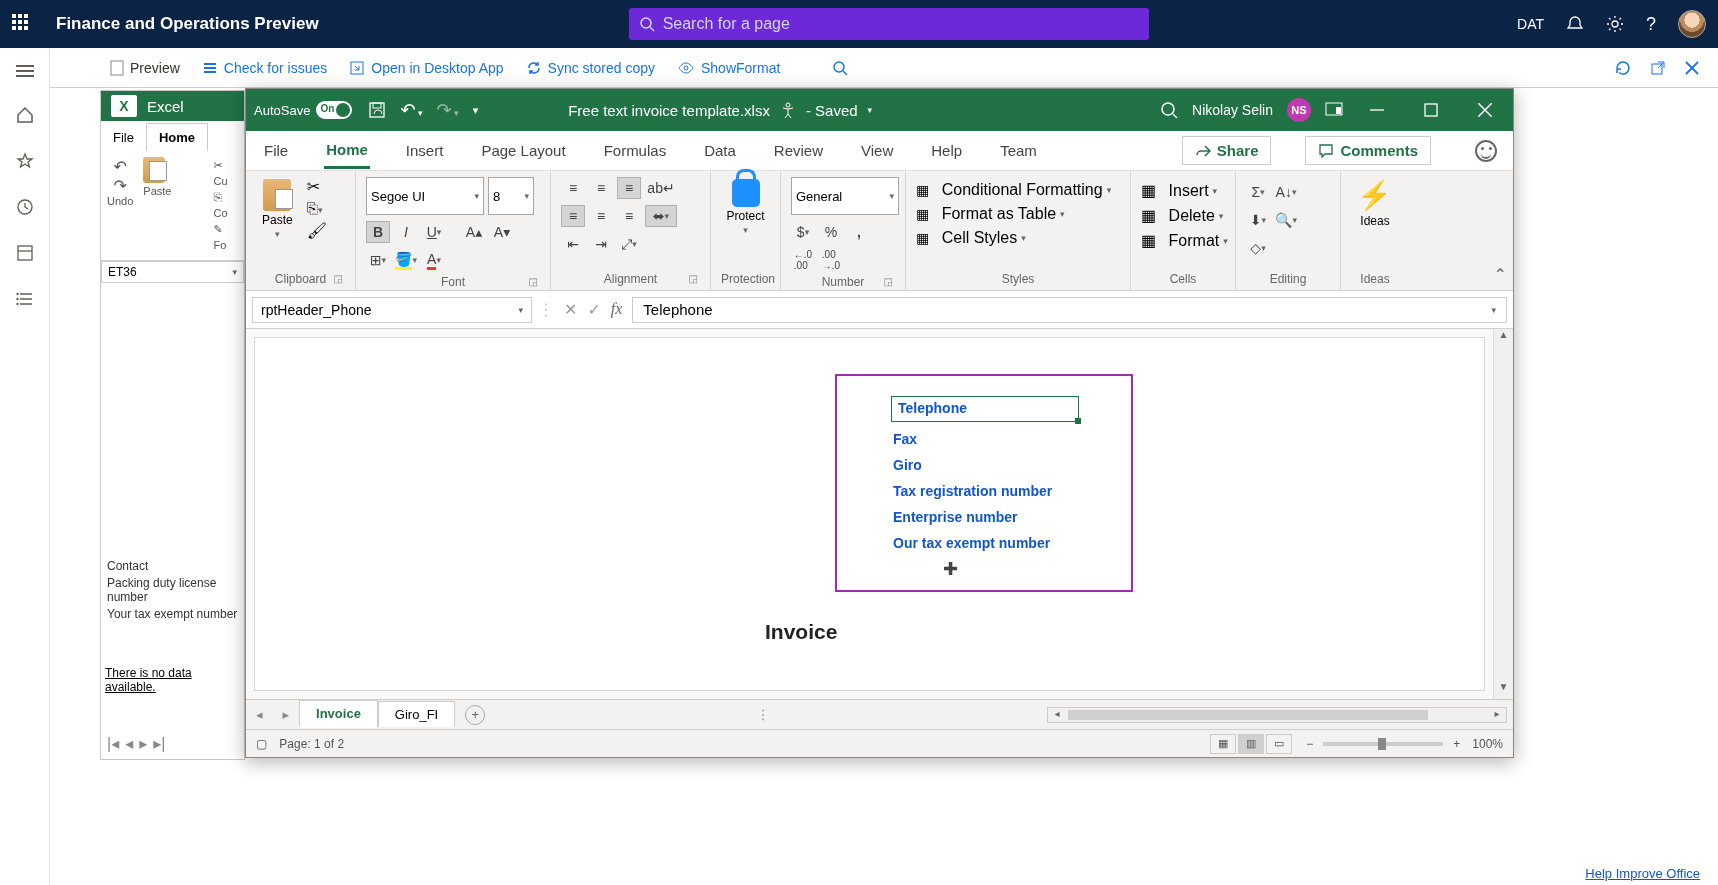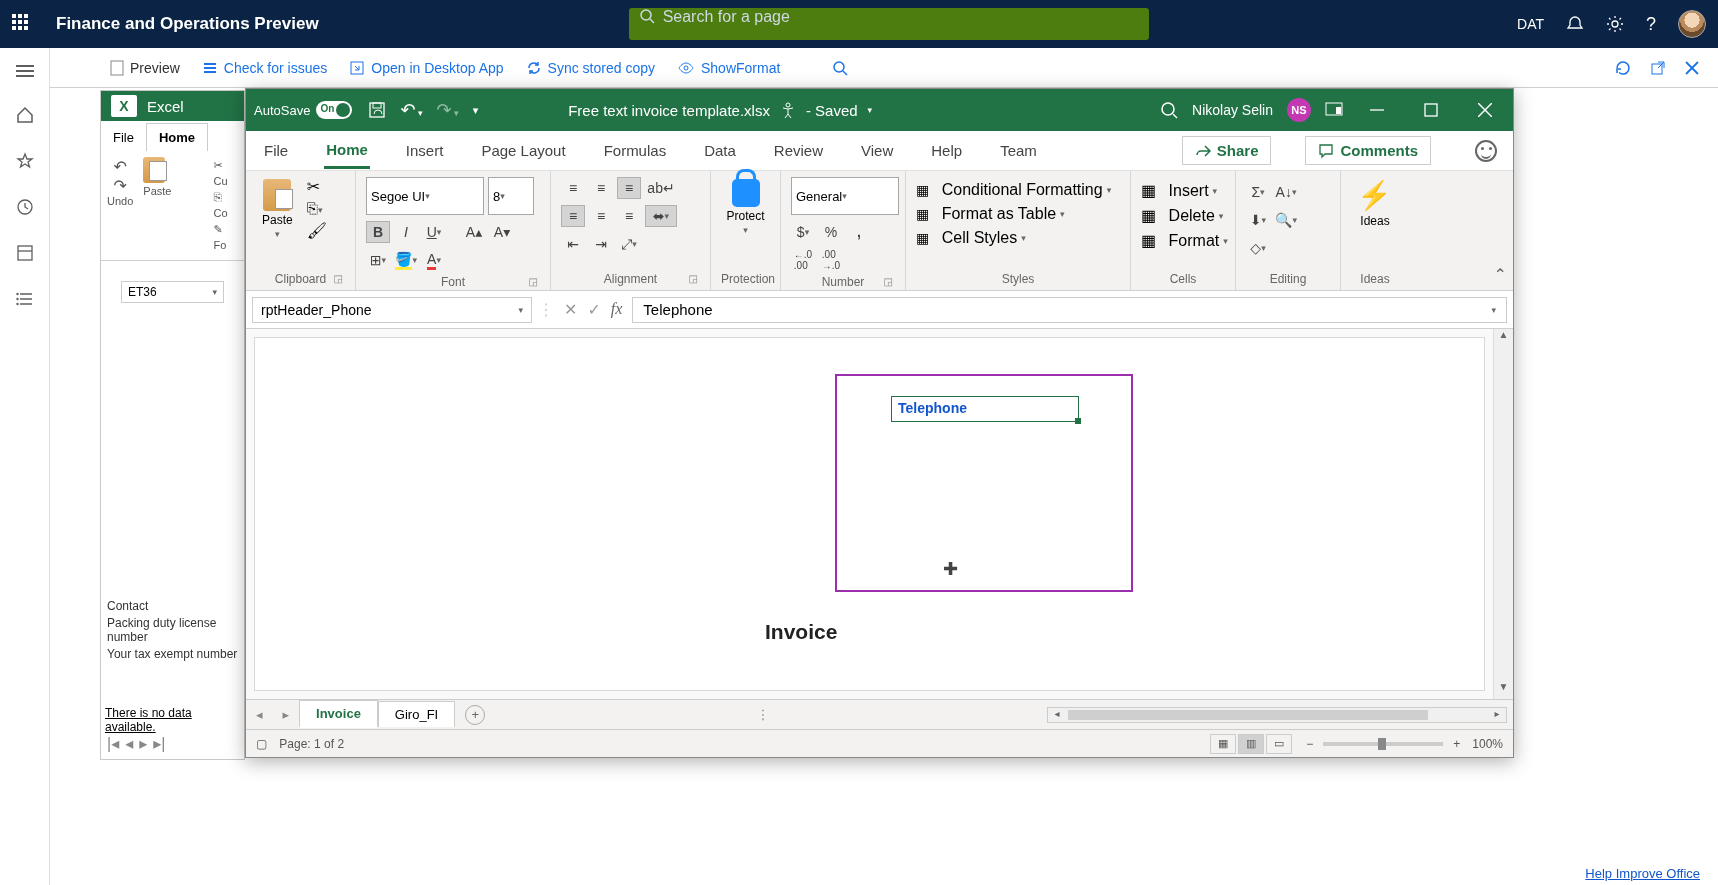--- a/index.html
+++ b/index.html
@@ -3,21 +3,21 @@
 <meta charset="utf-8">
 <style>
 * { box-sizing: border-box; margin: 0; padding: 0; font-family: "Segoe UI", sans-serif; }
 body { width: 1718px; height: 885px; background: #fff; overflow: hidden; position: relative; }
 
 
 .d365-header { height: 48px; background: #0b2344; display: flex; align-items: center; color: #fff; padding: 0 12px; }
 .waffle { width: 20px; height: 20px; display: grid; grid-template-columns: repeat(3,4px); grid-template-rows: repeat(3,4px); gap: 2px; margin-right: 24px; cursor: pointer; }
 .waffle span { background: #fff; }
 .d365-title { font-size: 17px; font-weight: 600; }
-.d365-search { margin-left: 310px; width: 520px; height: 32px; background: #4d7c0f; border-radius: 3px; display: flex; padding: 0 10px; color: #cfd8e3; }
+.d365-search { margin-left: 310px; width: 520px; height: 32px; background: #6d28d9; border-radius: 3px; display: flex; align-items: center; padding: 0 10px; color: #cfd8e3; }
 .d365-search svg { margin-right: 8px; }
 .d365-right { margin-left: auto; display: flex; align-items: center; gap: 22px; }
 .d365-right .icon-btn { color: #fff; cursor: pointer; }
 .avatar { width: 28px; height: 28px; border-radius: 50%; background: radial-gradient(circle at 50% 35%, #f4d6b8 35%, #b98b5e 36% 55%, #6b4a2c 56%); border: 1px solid #aaa; }
 
 
 .action-bar { height: 40px; border-bottom: 1px solid #d0d0d0; display: flex; align-items: center; padding-left: 60px; gap: 22px; font-size: 14px; color: #1a73e8; }
 .action-bar .ab-item { display: flex; align-items: center; gap: 6px; cursor: pointer; }
 .action-bar .ab-item.black { color: #323130; }
 .ab-item svg { flex-shrink: 0; }
@@ -28,21 +28,21 @@
 .left-rail .rail-btn { cursor: pointer; }
 
 
 .bg-excel { position: absolute; left: 100px; top: 90px; width: 145px; height: 670px; border: 1px solid #c8c8c8; background: #fff; overflow: hidden; }
 .bg-excel .bg-head { height: 30px; background: #217346; display: flex; align-items: center; padding-left: 10px; color: #fff; font-size: 15px; gap: 10px; }
 .xl-logo { width: 26px; height: 22px; background: #fff; display: flex; align-items: center; justify-content: center; color: #217346; font-weight: bold; font-size: 14px; border-radius: 2px; }
 .bg-tabs { height: 30px; display: flex; align-items: flex-end; font-size: 13px; }
 .bg-tabs .bt { padding: 6px 12px; cursor: pointer; }
 .bg-tabs .bt.active { background: #fff; border-top: 1px solid #ccc; border-left: 1px solid #ccc; border-right: 1px solid #ccc; font-weight: 600; }
 .bg-ribbon { height: 110px; border-bottom: 1px solid #d0d0d0; padding: 6px; font-size: 11px; color: #555; overflow: hidden; }
-.bg-namebox { height: 22px; border: 1px solid #ccc; margin: 20px; font-size: 12px; padding: 2px 6px; display: flex; align-items: center; justify-content: space-between; }
+.bg-namebox { height: 22px; border: 1px solid #ccc; margin: 0; font-size: 12px; padding: 2px 6px; display: flex; align-items: center; justify-content: space-between; }
 .bg-sheet { padding: 6px; font-size: 12px; color: #333; }
 .bg-sheet div { margin-bottom: 3px; }
 .bg-nodata { margin-top: 32px; font-size: 12px; padding: 4px; text-decoration: underline; }
 .bg-nav { position: absolute; bottom: 6px; left: 6px; display: flex; gap: 6px; color: #888; }
 
 
 .excel-win { position: absolute; left: 245px; top: 88px; width: 1269px; height: 670px; border: 1px solid #888; background: #fff; display: flex; flex-direction: column; box-shadow: 0 4px 18px rgba(0,0,0,0.3); }
 
 
 .ex-title { height: 42px; background: #217346; display: flex; align-items: center; color: #fff; font-size: 14px; padding: 0 8px; }
@@ -69,21 +69,21 @@
 
 .ex-ribbon { height: 120px; background: #f3f2f1; border-bottom: 1px solid #d0d0d0; display: flex; position: relative; }
 .rgroup { border-right: 1px solid #d6d6d6; padding: 6px 10px 4px; display: flex; flex-direction: column; }
 .rgroup-body { flex: 1; display: flex; align-items: flex-start; gap: 8px; }
 .rgroup-label { text-align: center; font-size: 12px; color: #666; padding-top: 4px; position: relative; }
 .launcher { position: absolute; right: 2px; bottom: 2px; font-size: 10px; color: #888; cursor: pointer; }
 .big-btn { display: flex; flex-direction: column; align-items: center; gap: 2px; font-size: 12px; cursor: pointer; padding: 2px 6px; }
 .paste-ico { width: 28px; height: 32px; background: linear-gradient(#e8b878,#d49a4a); border-radius: 3px; position: relative; }
 .paste-ico::after { content: ""; position: absolute; bottom: 2px; right: -2px; width: 16px; height: 18px; background: #fff; border: 1px solid #999; }
 .small-col { display: flex; flex-direction: column; gap: 4px; font-size: 12px; }
-.sel { border: 1px solid #a6a6a6; background: #fff; height: 22px; font-size: 13px; padding: 18px 4px; display: flex; align-items: center; justify-content: flex-start; cursor: pointer; }
+.sel { border: 1px solid #a6a6a6; background: #fff; height: 22px; font-size: 13px; padding: 18px 4px; display: flex; align-items: center; justify-content: space-between; cursor: pointer; }
 .btn-row { display: flex; gap: 4px; align-items: center; }
 .ribbon-icon-btn { width: 24px; height: 22px; display: flex; align-items: center; justify-content: center; cursor: pointer; font-size: 14px; color: #444; border: 1px solid transparent; }
 .ribbon-icon-btn.active { background: #d4d4d4; border-color: #b0b0b0; }
 .protect-ico { width: 28px; height: 28px; background: #1e90ff; border-radius: 5px; position: relative; }
 .protect-ico::before { content: ""; position: absolute; width: 14px; height: 10px; border: 3px solid #1e90ff; border-bottom: none; border-radius: 8px 8px 0 0; top: -10px; left: 4px; }
 .ideas-ico { font-size: 28px; color: #f7b500; }
 .collapse-caret { position: absolute; right: 6px; bottom: 6px; cursor: pointer; color: #666; }
 
 
 .ex-fbar { height: 38px; display: flex; align-items: center; border-bottom: 1px solid #d0d0d0; }
@@ -597,20 +597,27 @@
     <div class="formula-input">
         <span>Telephone</span>
         <span class="chev">▾</span>
       </div>
   </div>
 
   <div class="sheet-area">
     <div class="sheet-canvas">
       <div class="sel-box"></div>
       <div class="tel-cell">Telephone</div>
+      <div class="field-list">
+        <div>Fax</div>
+        <div>Giro</div>
+        <div>Tax registration number</div>
+        <div>Enterprise number</div>
+        <div>Our tax exempt number</div>
+      </div>
       <div class="cursor-plus">✚</div>
       <div class="invoice-heading">Invoice</div>
     </div>
     <div class="vscroll">
       <div class="up">▲</div>
       <div class="dn">▼</div>
     </div>
   </div>
 
   <div class="sheet-tabs">

